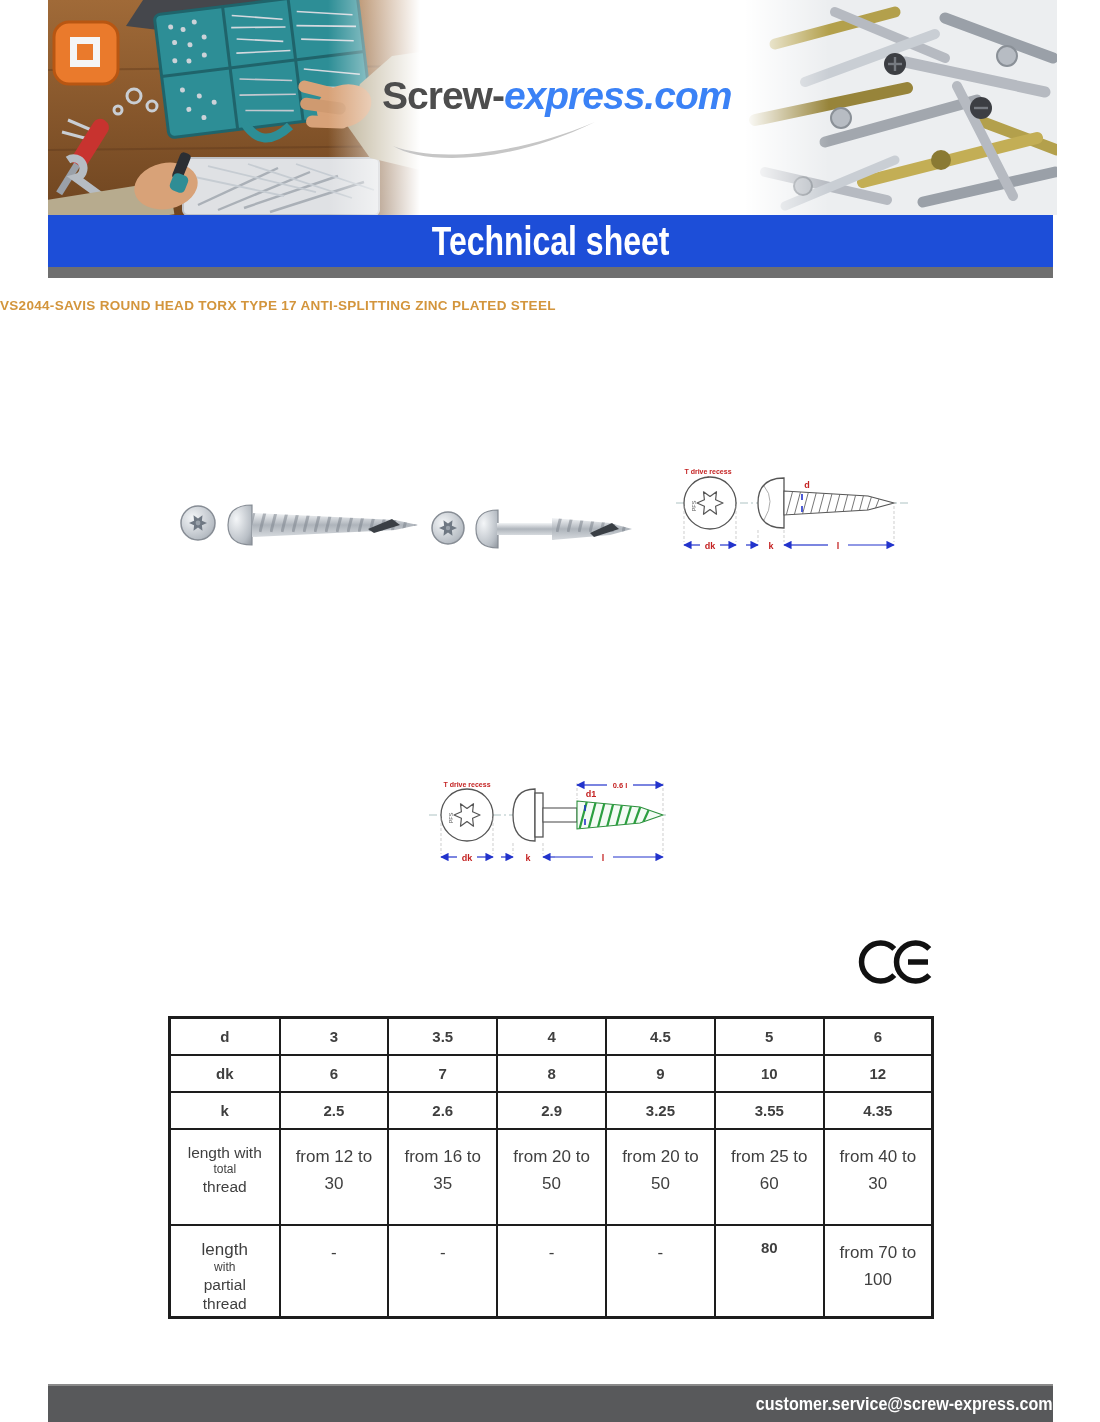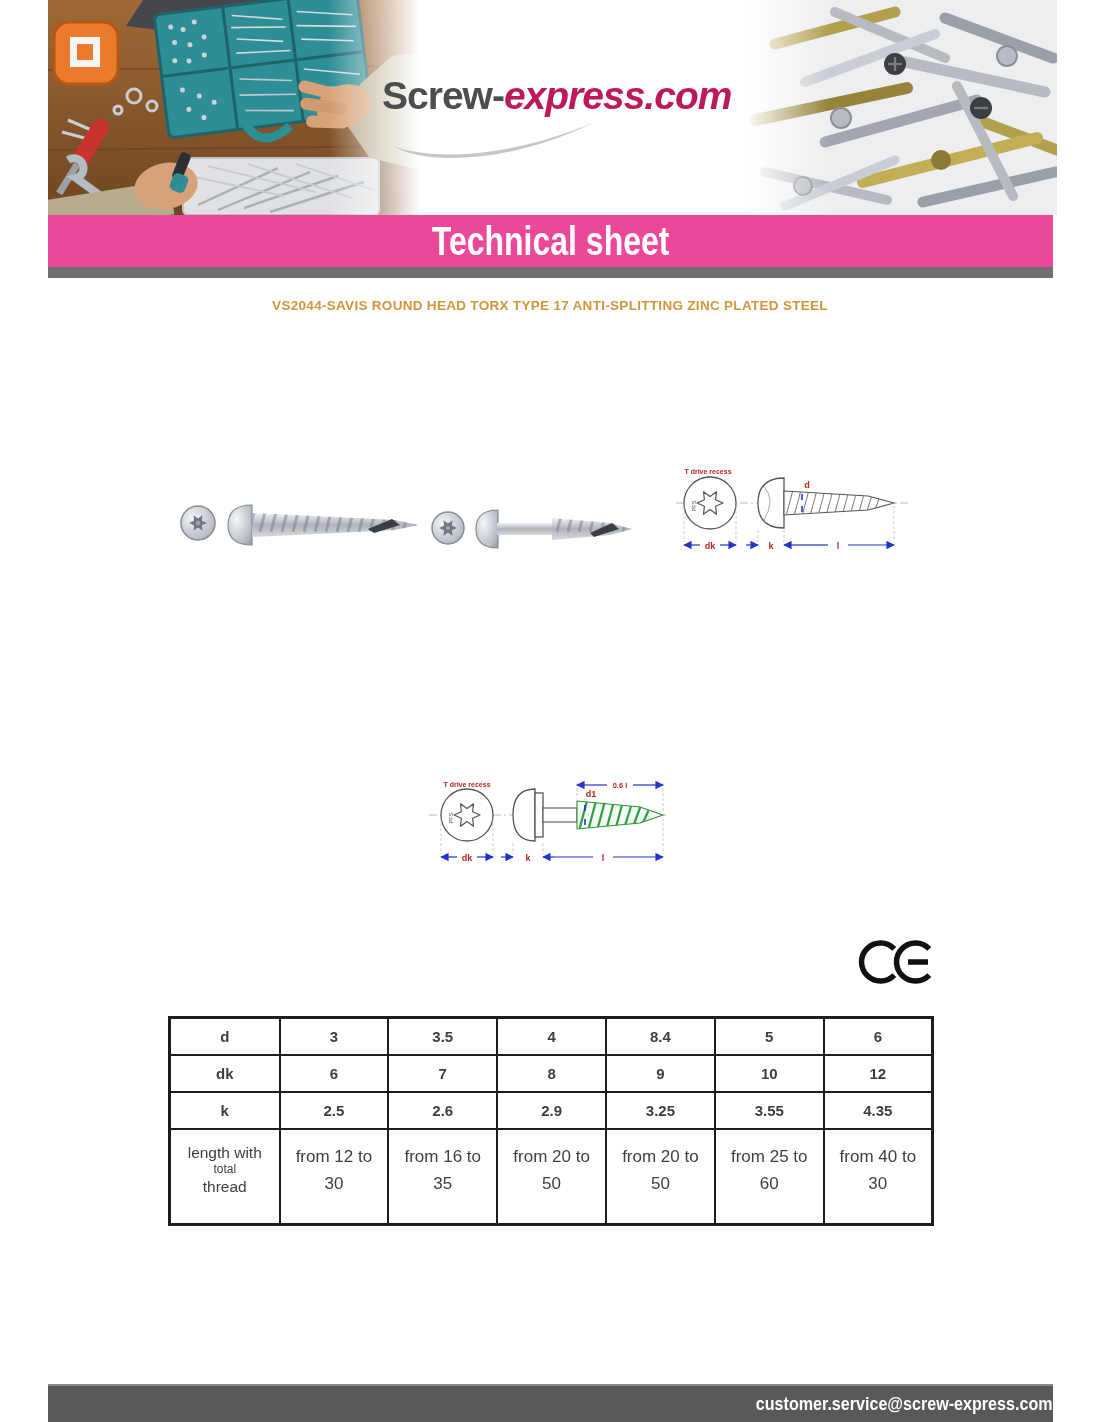--- a/index.html
+++ b/index.html
@@ -7,30 +7,30 @@
         font-family:"Liberation Sans",sans-serif;}
   .abs{position:absolute;}
 
   
   .photo{position:absolute;top:0;height:215px;overflow:hidden;}
   .photo-left{left:48px;width:372px;}
   .photo-right{left:745px;width:312px;}
   .logo{position:absolute;left:382px;top:74px;width:360px;white-space:nowrap;
         font-weight:bold;font-size:39px;letter-spacing:-1px;}
   .logo .p1{color:#4d4d4d;}
-  .logo .p2{color:#be185d;font-style:italic;}
+  .logo .p2{color:#3b82f6;font-style:italic;}
   .swoosh{position:absolute;left:390px;top:118px;}
 
-  .banner{position:absolute;left:48px;top:215px;width:1005px;height:52px;background:#ec4899;
+  .banner{position:absolute;left:48px;top:215px;width:1005px;height:52px;background:#1d4ed8;
           display:flex;align-items:center;justify-content:center;}
   .banner span{display:inline-block;transform:scaleX(0.8);font-weight:800;font-size:40px;
                color:#ffffff;letter-spacing:0px;}
   .gray-bar{position:absolute;left:48px;top:267px;width:1005px;height:11px;background:#6f6f6f;}
 
-  .product-title{position:absolute;left:0;top:298px;width:1100px;text-align:center;
+  .product-title{position:absolute;left:0;top:298px;width:1100px;text-align:left;
                  color:#d3953c;font-weight:bold;font-size:13.5px;letter-spacing:0.3px;}
 
   
   table.spec{position:absolute;left:168px;top:1016px;width:766px;border-collapse:collapse;
              table-layout:fixed;border:3px solid #1d1d1d;}
   table.spec td{border:2px solid #1d1d1d;text-align:center;color:#3f3f3f;
                 vertical-align:middle;padding:2px 4px;}
   table.spec tr.tall td{vertical-align:top;padding-top:13px;}
   .lbl{font-weight:bold;font-size:15px;}
   .num{font-weight:bold;font-size:15px;}
@@ -390,21 +390,21 @@
         <col>
         <col>
         <col>
       </colgroup>
     <tbody>
         <tr style="height:37px">
       <td class="lbl">d</td>
       <td class="num">3</td>
       <td class="num">3.5</td>
       <td class="num">4</td>
-      <td class="num">8.4</td>
+      <td class="num">4.5</td>
       <td class="num">5</td>
       <td class="num">6</td>
     </tr>
     <tr style="height:37px">
       <td class="lbl">dk</td>
       <td class="num">6</td>
       <td class="num">7</td>
       <td class="num">8</td>
       <td class="num">9</td>
       <td class="num">10</td>
@@ -428,20 +428,37 @@
         </span>
       </td>
       <td class="rng">from 12 to 30</td>
       <td class="rng">from 16 to 35</td>
       <td class="rng">from 20 to 50</td>
       <td class="rng">from 20 to 50</td>
       <td class="rng">from 25 to 60</td>
       <td class="rng">from 40 to
 30</td>
     </tr>
+    <tr style="height:92px" class="tall">
+      <td>
+        <span class="stack">
+          <span class="ln-c">length</span>
+          <span class="ln-b">with</span>
+          <span class="ln-a">partial</span>
+          <span class="ln-a">thread</span>
+        </span>
+      </td>
+      <td class="rng">-</td>
+      <td class="rng">-</td>
+      <td class="rng">-</td>
+      <td class="rng">-</td>
+      <td class="num">80</td>
+      <td class="rng">from 70 to
+100</td>
+    </tr>
   </tbody>
     </table>
 
   <div class="footer">
     <span>customer.service@screw-express.com</span>
   </div>
 
 </div>
 
 </body></html>

